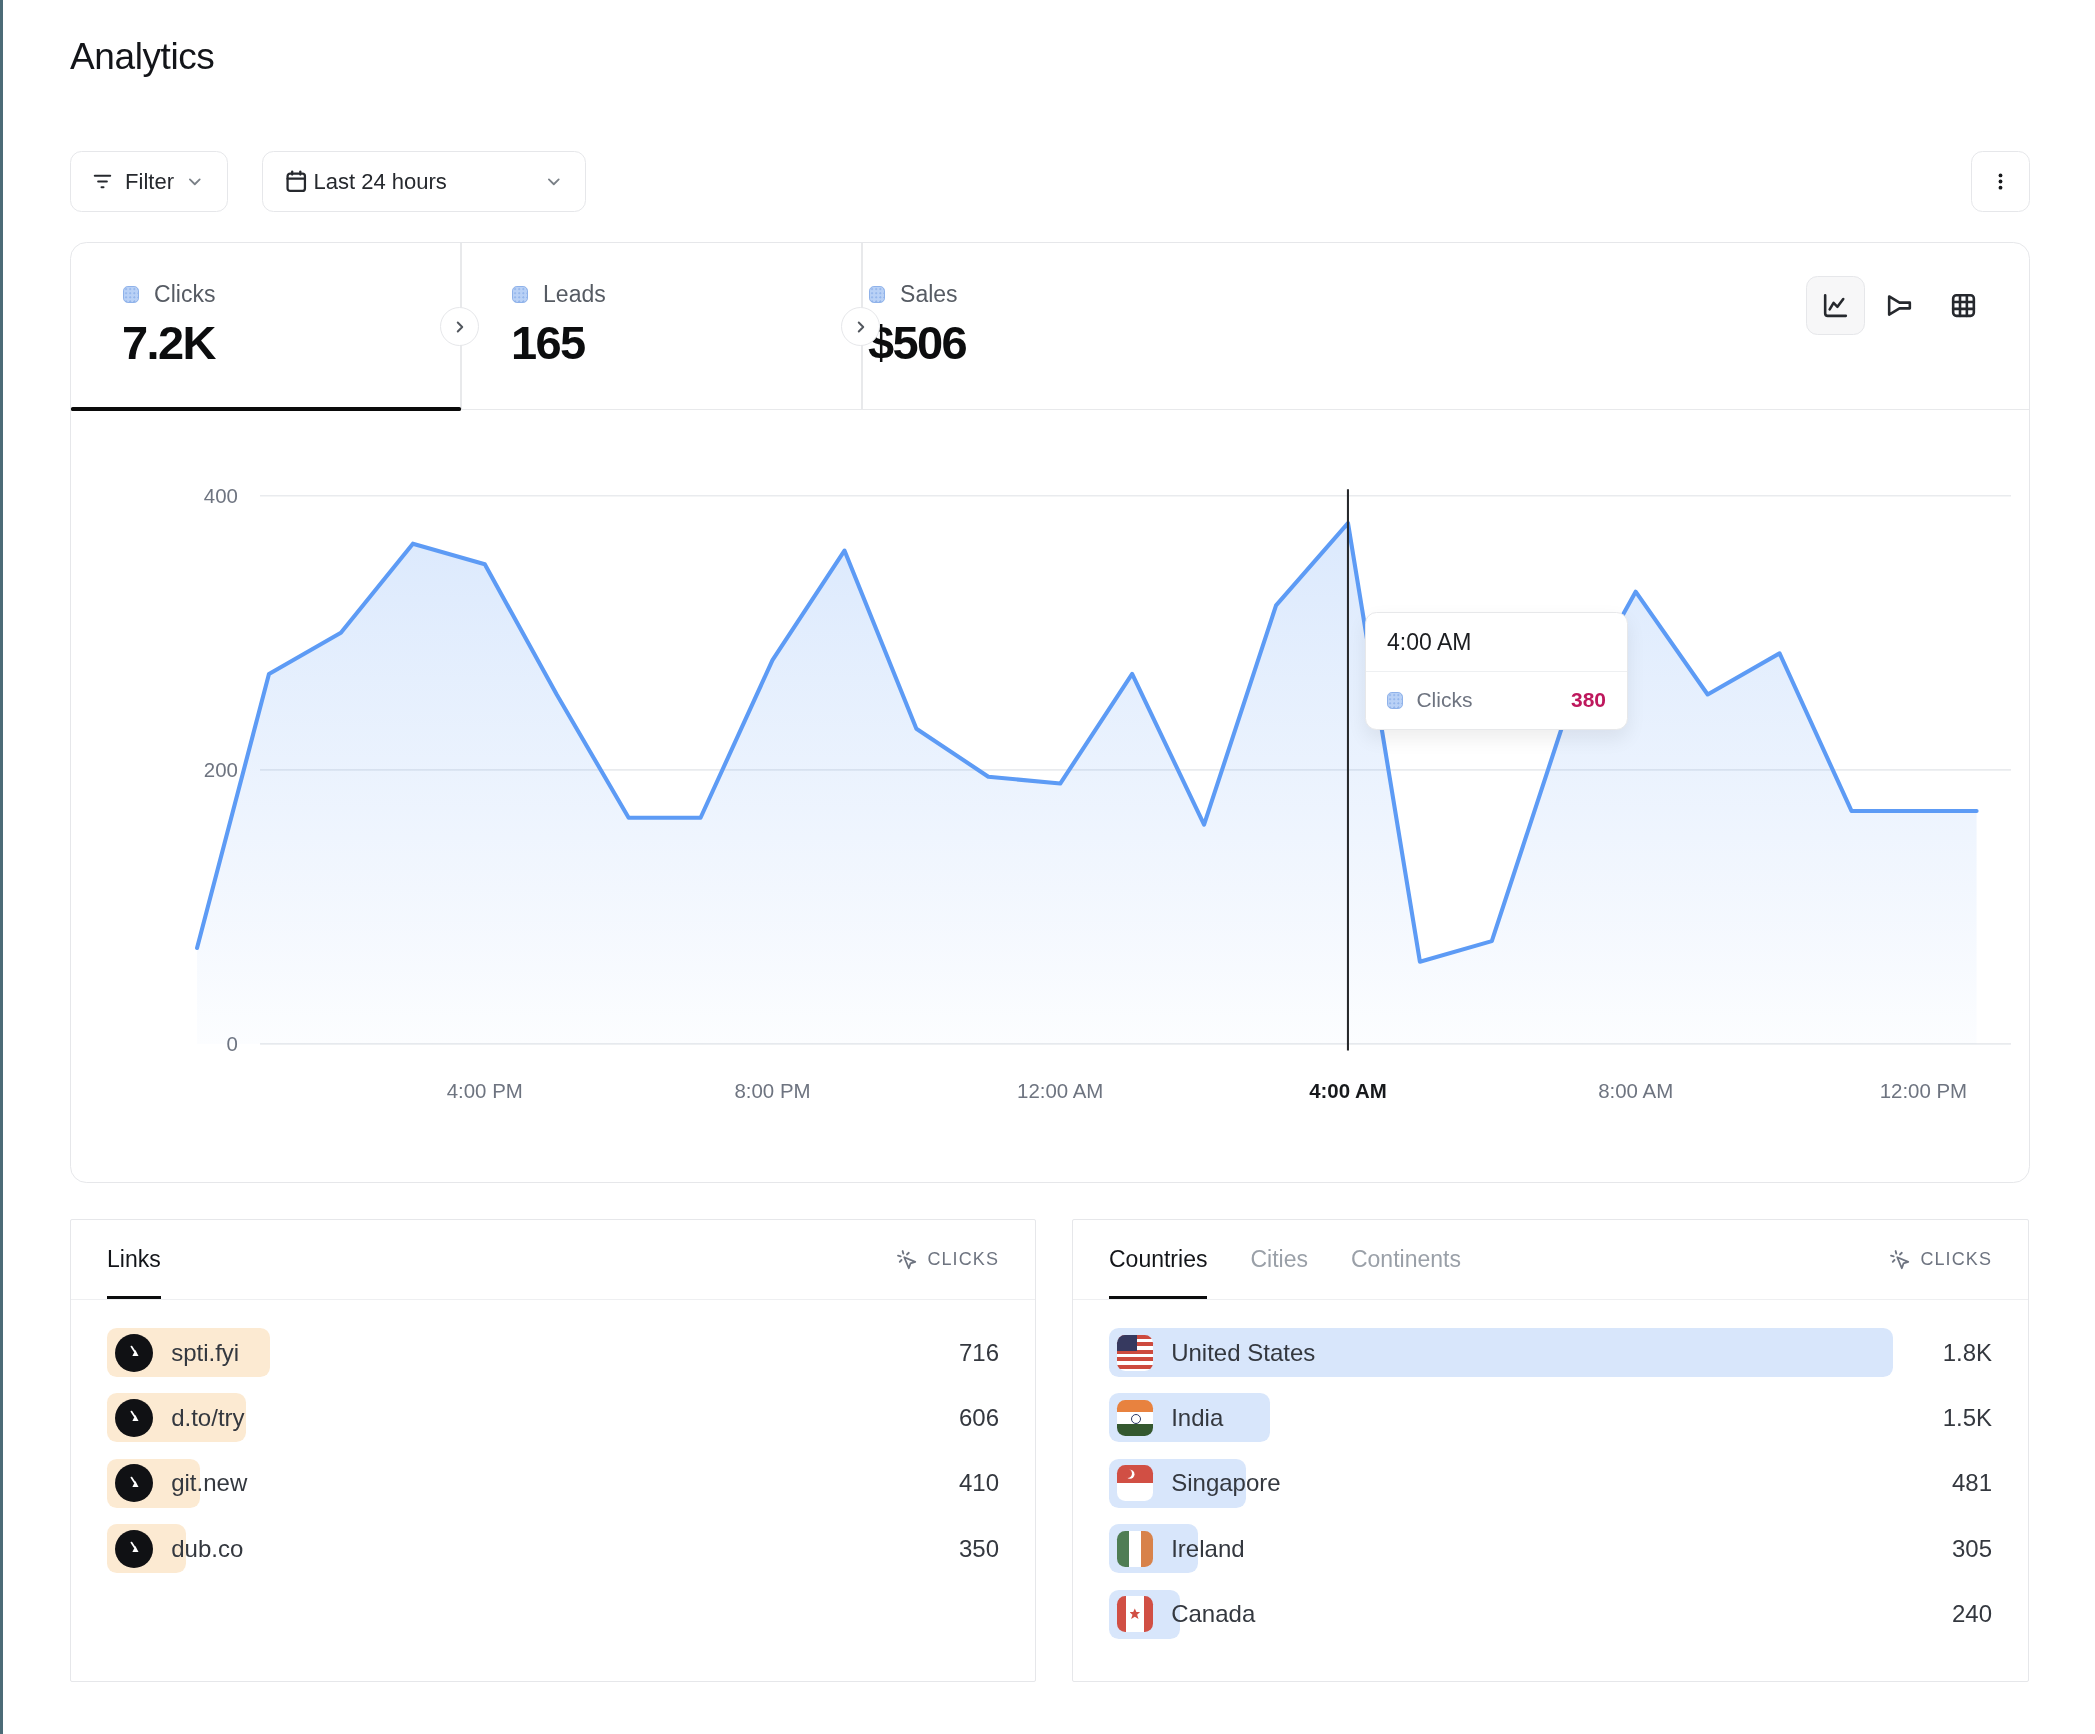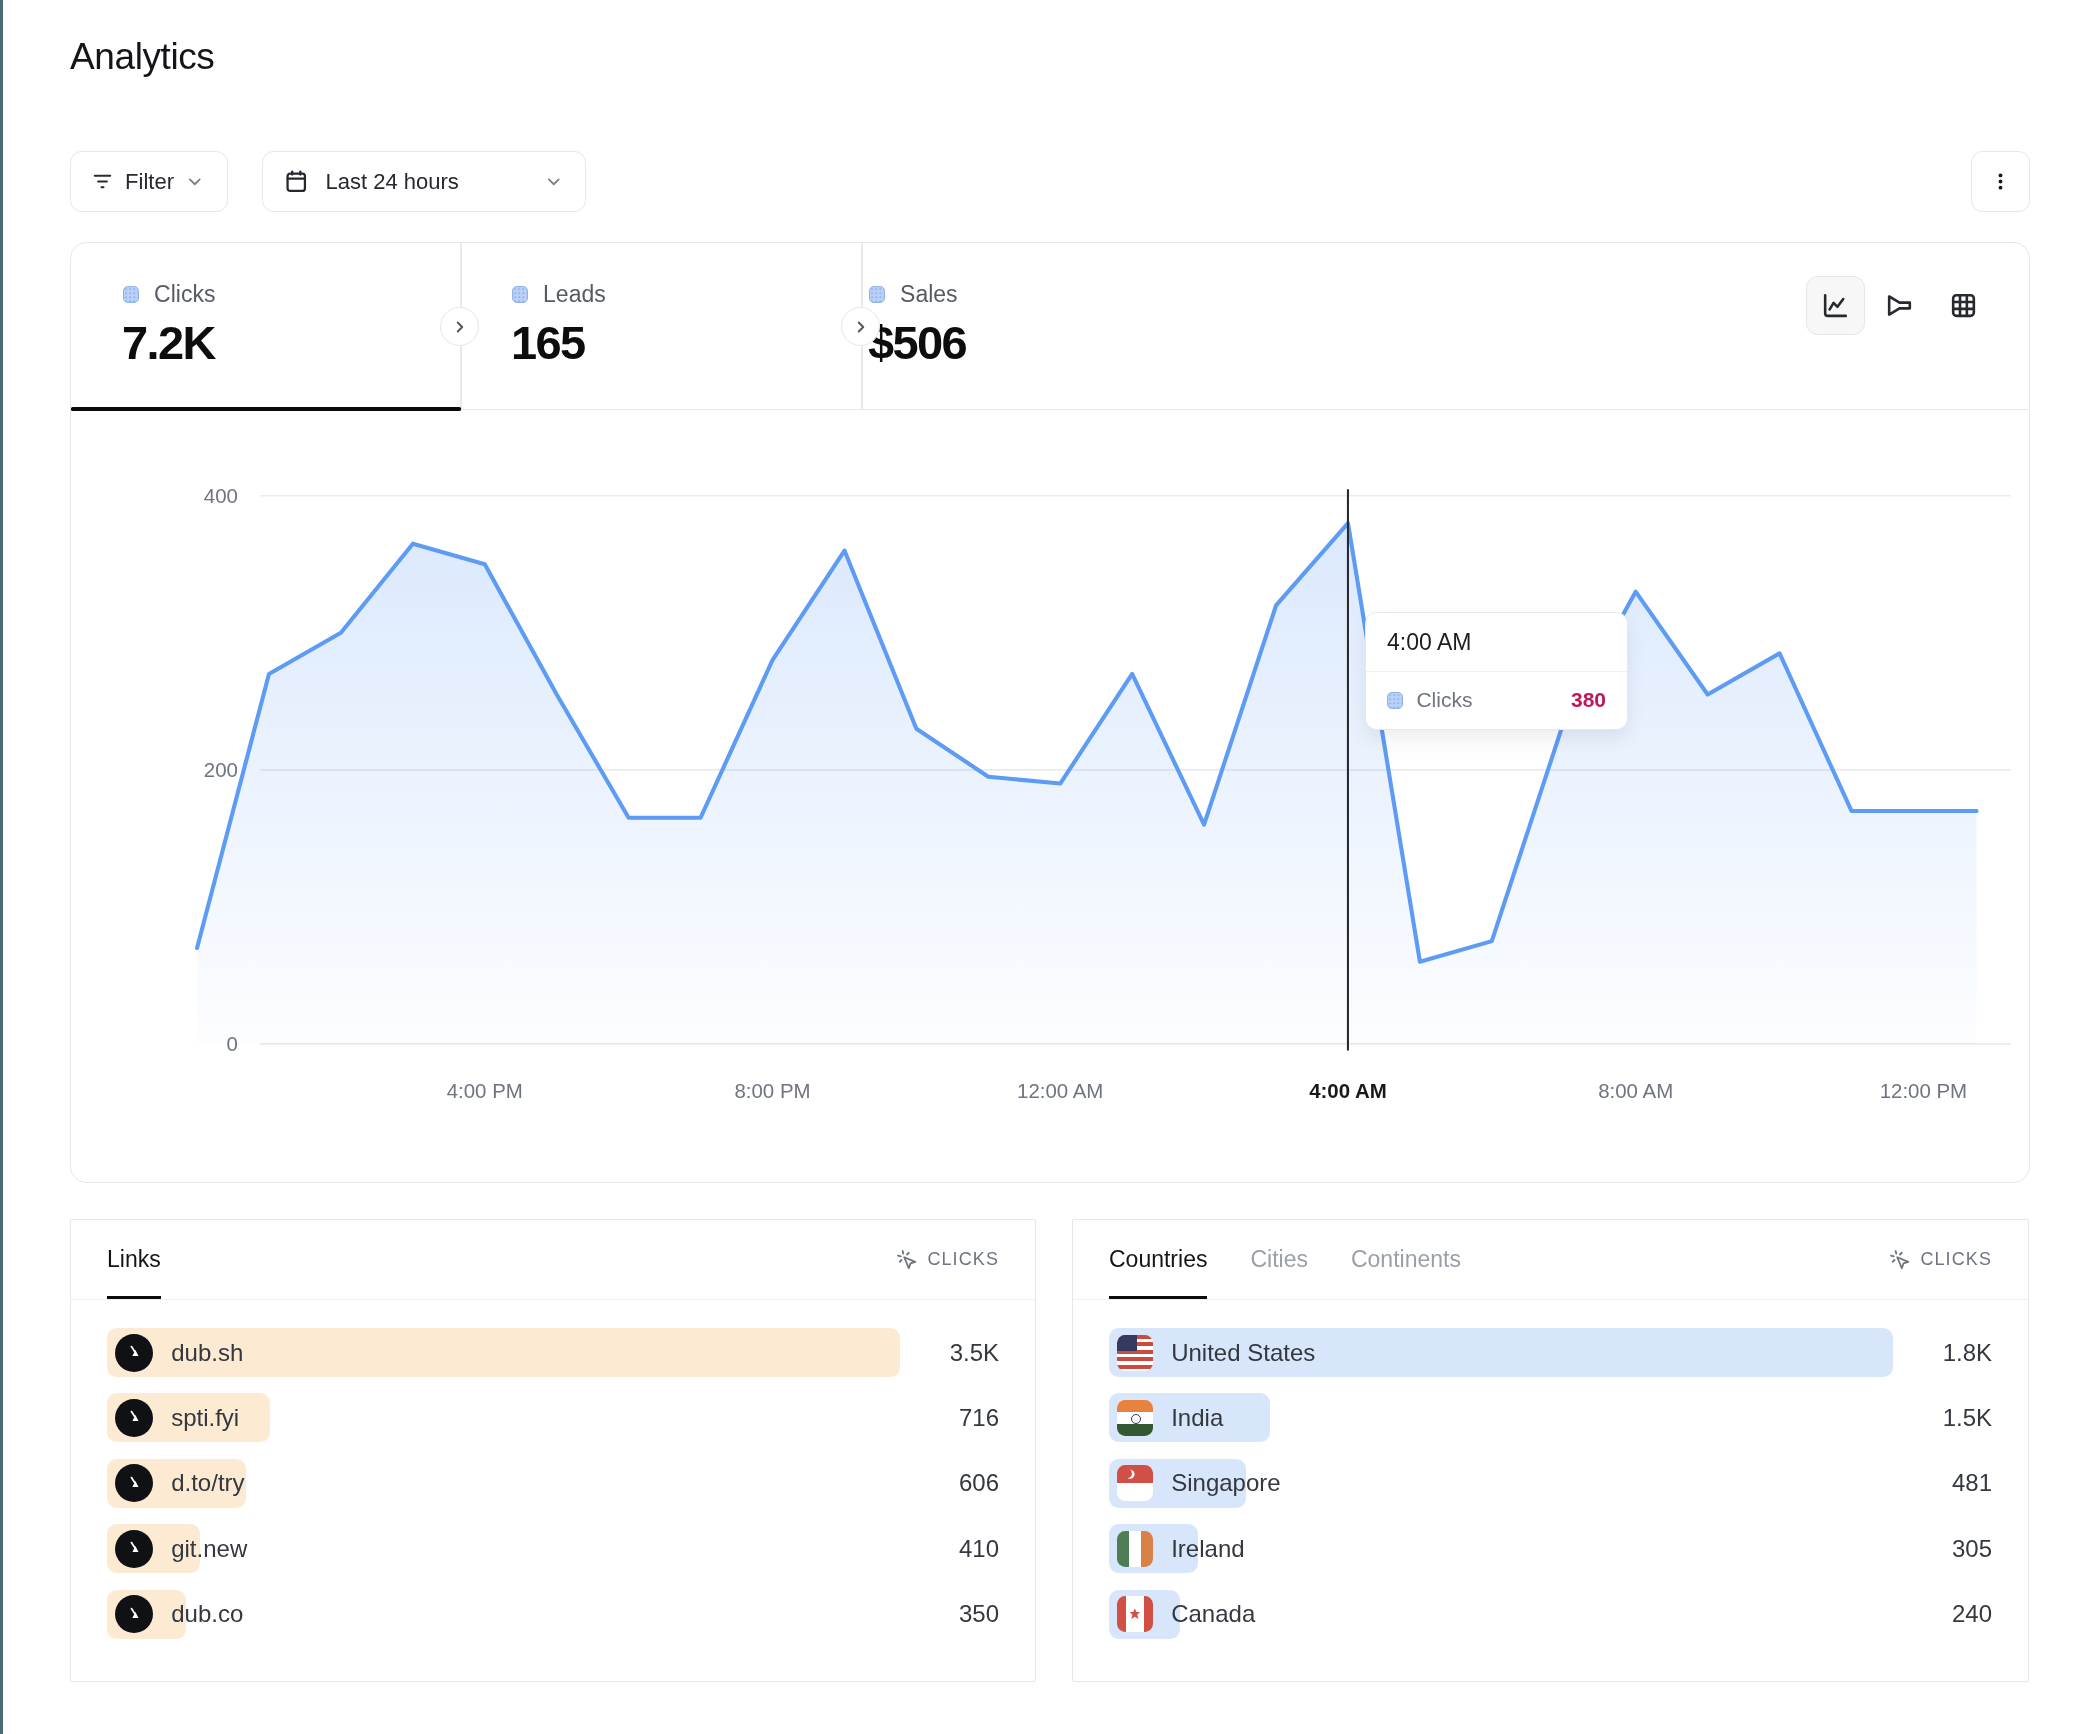--- a/index.html
+++ b/index.html
@@ -11,21 +11,21 @@
   .edge-strip{ position:absolute; left:0; top:0; width:2.5px; height:100%; background:#4c6b77; }
 
   
   .page-title{ position:absolute; left:70px; top:36px; font-size:37px; font-weight:400; letter-spacing:-0.4px; color:#131519; }
 
   .btn{
     position:absolute; display:flex; align-items:center; background:#fff;
     border:1.6px solid #e6e7ea; border-radius:11.5px; font-size:22px; color:#26292e; font-weight:500; cursor:pointer;
   }
   .btn-filter{ left:70px; top:151px; width:158px; height:61px; padding:0 19.6px; gap:11.5px; }
-  .btn-date{ left:262px; top:151px; width:324px; height:61px; padding:16px 21px; gap:17px; }
+  .btn-date{ left:262px; top:151px; width:324px; height:61px; padding:16px 21px; gap:5px; }
   .btn-kebab{ left:1971px; top:151px; width:59px; height:61px; justify-content:center; }
   .chev{ color:#7a8087; display:flex; }
   .ml-auto{ margin-left:auto; }
   .icon{ display:flex; align-items:center; justify-content:center; }
 
   
   .card{
     position:absolute; left:70px; top:242px; width:1960px; height:941px;
     border:1.6px solid #e6e7ea; border-radius:16.4px; background:#fff;
   }
@@ -261,35 +261,20 @@
               <path d="m5.1 8-2.9-.8"></path>
               <path d="M14 4.1 12 6"></path>
               <path d="m6 12-1.9 2"></path>
             </svg>
         </span>
         <span>CLICKS</span>
       </div>
     </div>
     <div class="rows">
 
-      <div class="prow">
-        <div class="barzone">
-          <div class="bar" style="width: 100%;"></div>
-          <div class="barcontent">
-            <span class="logo-dub">
-                <svg width="21" height="21" viewBox="0 0 24 24">
-                  <path d="M8.5 5.2 12 10.6" stroke="#fff" stroke-width="2" stroke-linecap="round"></path>
-                  <path d="M13 9.2 16.6 16H9.6z" fill="#fff"></path>
-                </svg>
-              </span>
-            <span>dub.sh</span>
-          </div>
-        </div>
-        <div class="pvalue">3.5K</div>
-      </div>
 
       <div class="prow">
         <div class="barzone">
           <div class="bar" style="width: 20.5%;"></div>
           <div class="barcontent">
             <span class="logo-dub">
                 <svg width="21" height="21" viewBox="0 0 24 24">
                   <path d="M8.5 5.2 12 10.6" stroke="#fff" stroke-width="2" stroke-linecap="round"></path>
                   <path d="M13 9.2 16.6 16H9.6z" fill="#fff"></path>
                 </svg>

